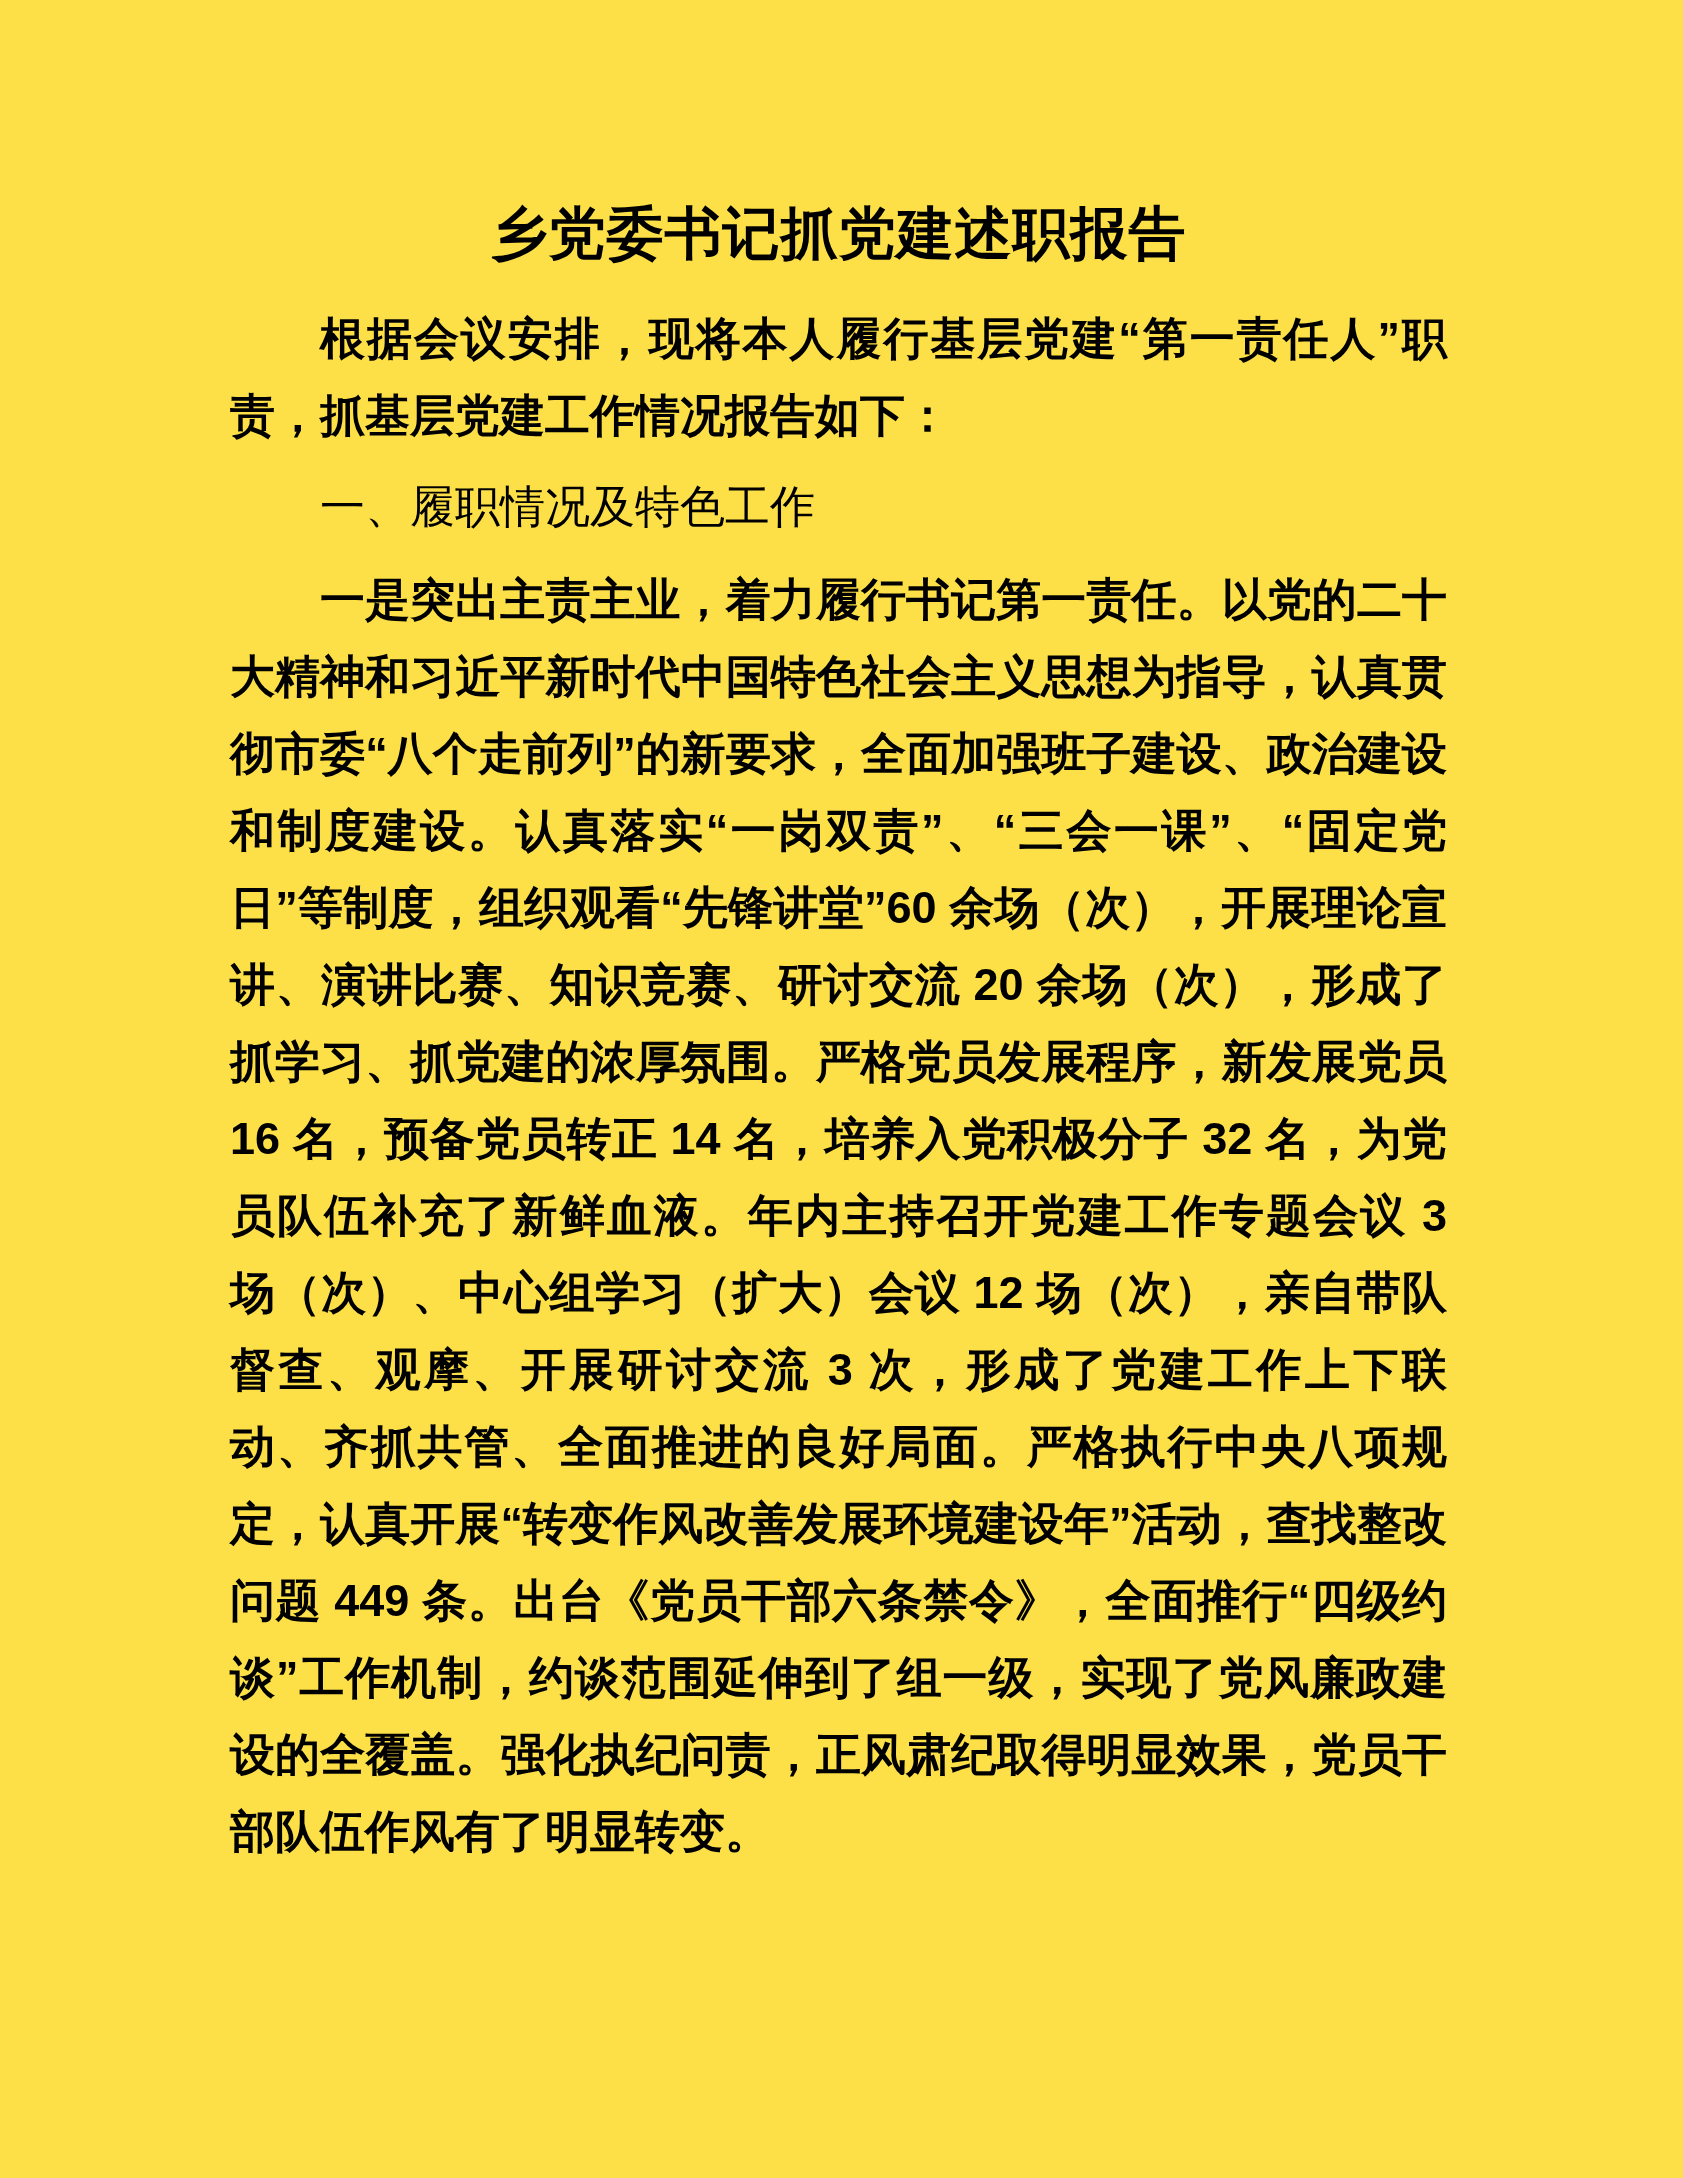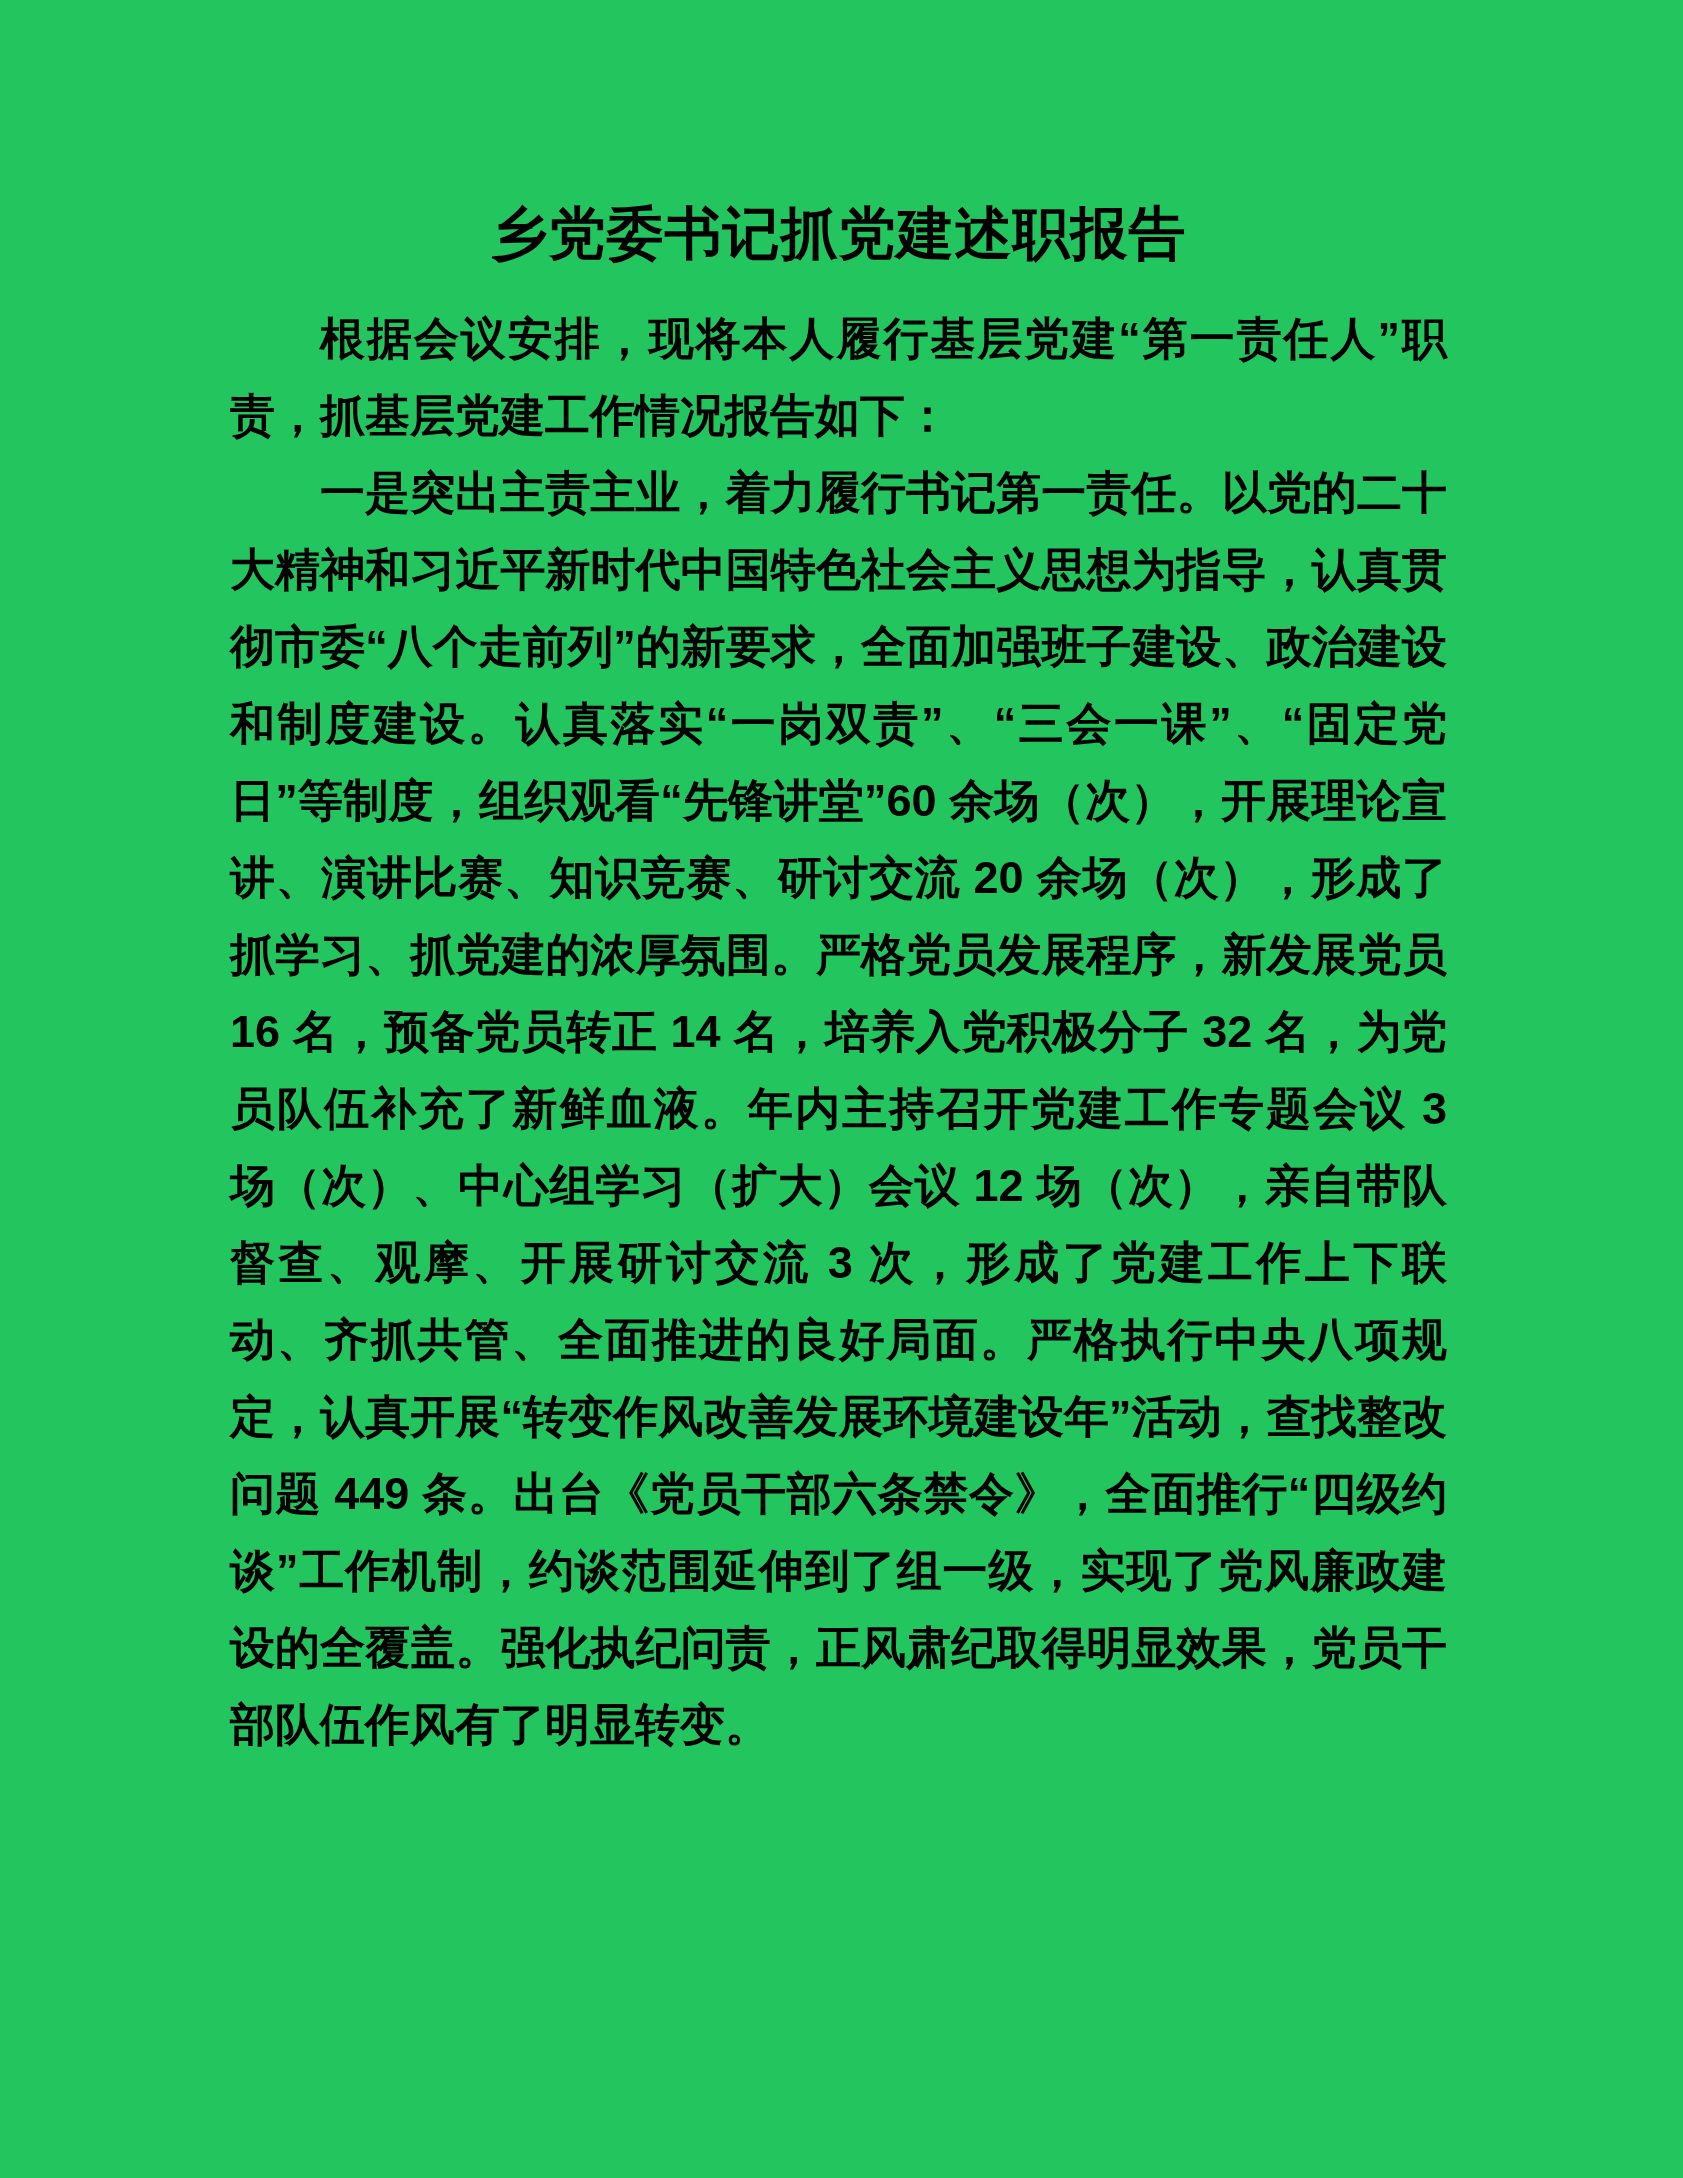--- a/index.html
+++ b/index.html
@@ -5,21 +5,21 @@
   html, body {
     margin: 0;
     padding: 0;
     background: #ffffff;
   }
   .page {
     position: relative;
     box-sizing: border-box;
     width: 1683px;
     height: 2178px;
-    background: #22c55e;
+    background: #fde047;
     color: #000000;
     font-family: "Liberation Sans", "DejaVu Sans", sans-serif;
     padding: 194px 236px 0 230px;
     overflow: hidden;
   }
   .doc-title {
     margin: 0;
     font-size: 57px;
     font-weight: 700;
     line-height: 79px;
@@ -47,16 +47,17 @@
   }
 </style>
 </head>
 <body>
 
 <div class="page">
   <h1 class="doc-title">乡党委书记抓党建述职报告</h1>
 
   <p class="para intro-para">根据会议安排，现将本人履行基层党建“第一责任人”职责，抓基层党建工作情况报告如下：</p>
 
+  <p class="section-heading">一、履职情况及特色工作</p>
 
   <p class="para">一是突出主责主业，着力履行书记第一责任。以党的二十大精神和习近平新时代中国特色社会主义思想为指导，认真贯彻市委“八个走前列”的新要求，全面加强班子建设、政治建设和制度建设。认真落实“一岗双责”、“三会一课”、“固定党日”等制度，组织观看“先锋讲堂”60 余场（次），开展理论宣讲、演讲比赛、知识竞赛、研讨交流 20 余场（次），形成了抓学习、抓党建的浓厚氛围。严格党员发展程序，新发展党员 16 名，预备党员转正 14 名，培养入党积极分子 32 名，为党员队伍补充了新鲜血液。年内主持召开党建工作专题会议 3 场（次）、中心组学习（扩大）会议 12 场（次），亲自带队督查、观摩、开展研讨交流 3 次，形成了党建工作上下联动、齐抓共管、全面推进的良好局面。严格执行中央八项规定，认真开展“转变作风改善发展环境建设年”活动，查找整改问题 449 条。出台《党员干部六条禁令》，全面推行“四级约谈”工作机制，约谈范围延伸到了组一级，实现了党风廉政建设的全覆盖。强化执纪问责，正风肃纪取得明显效果，党员干部队伍作风有了明显转变。</p>
 </div>
 
 
 </body></html>

